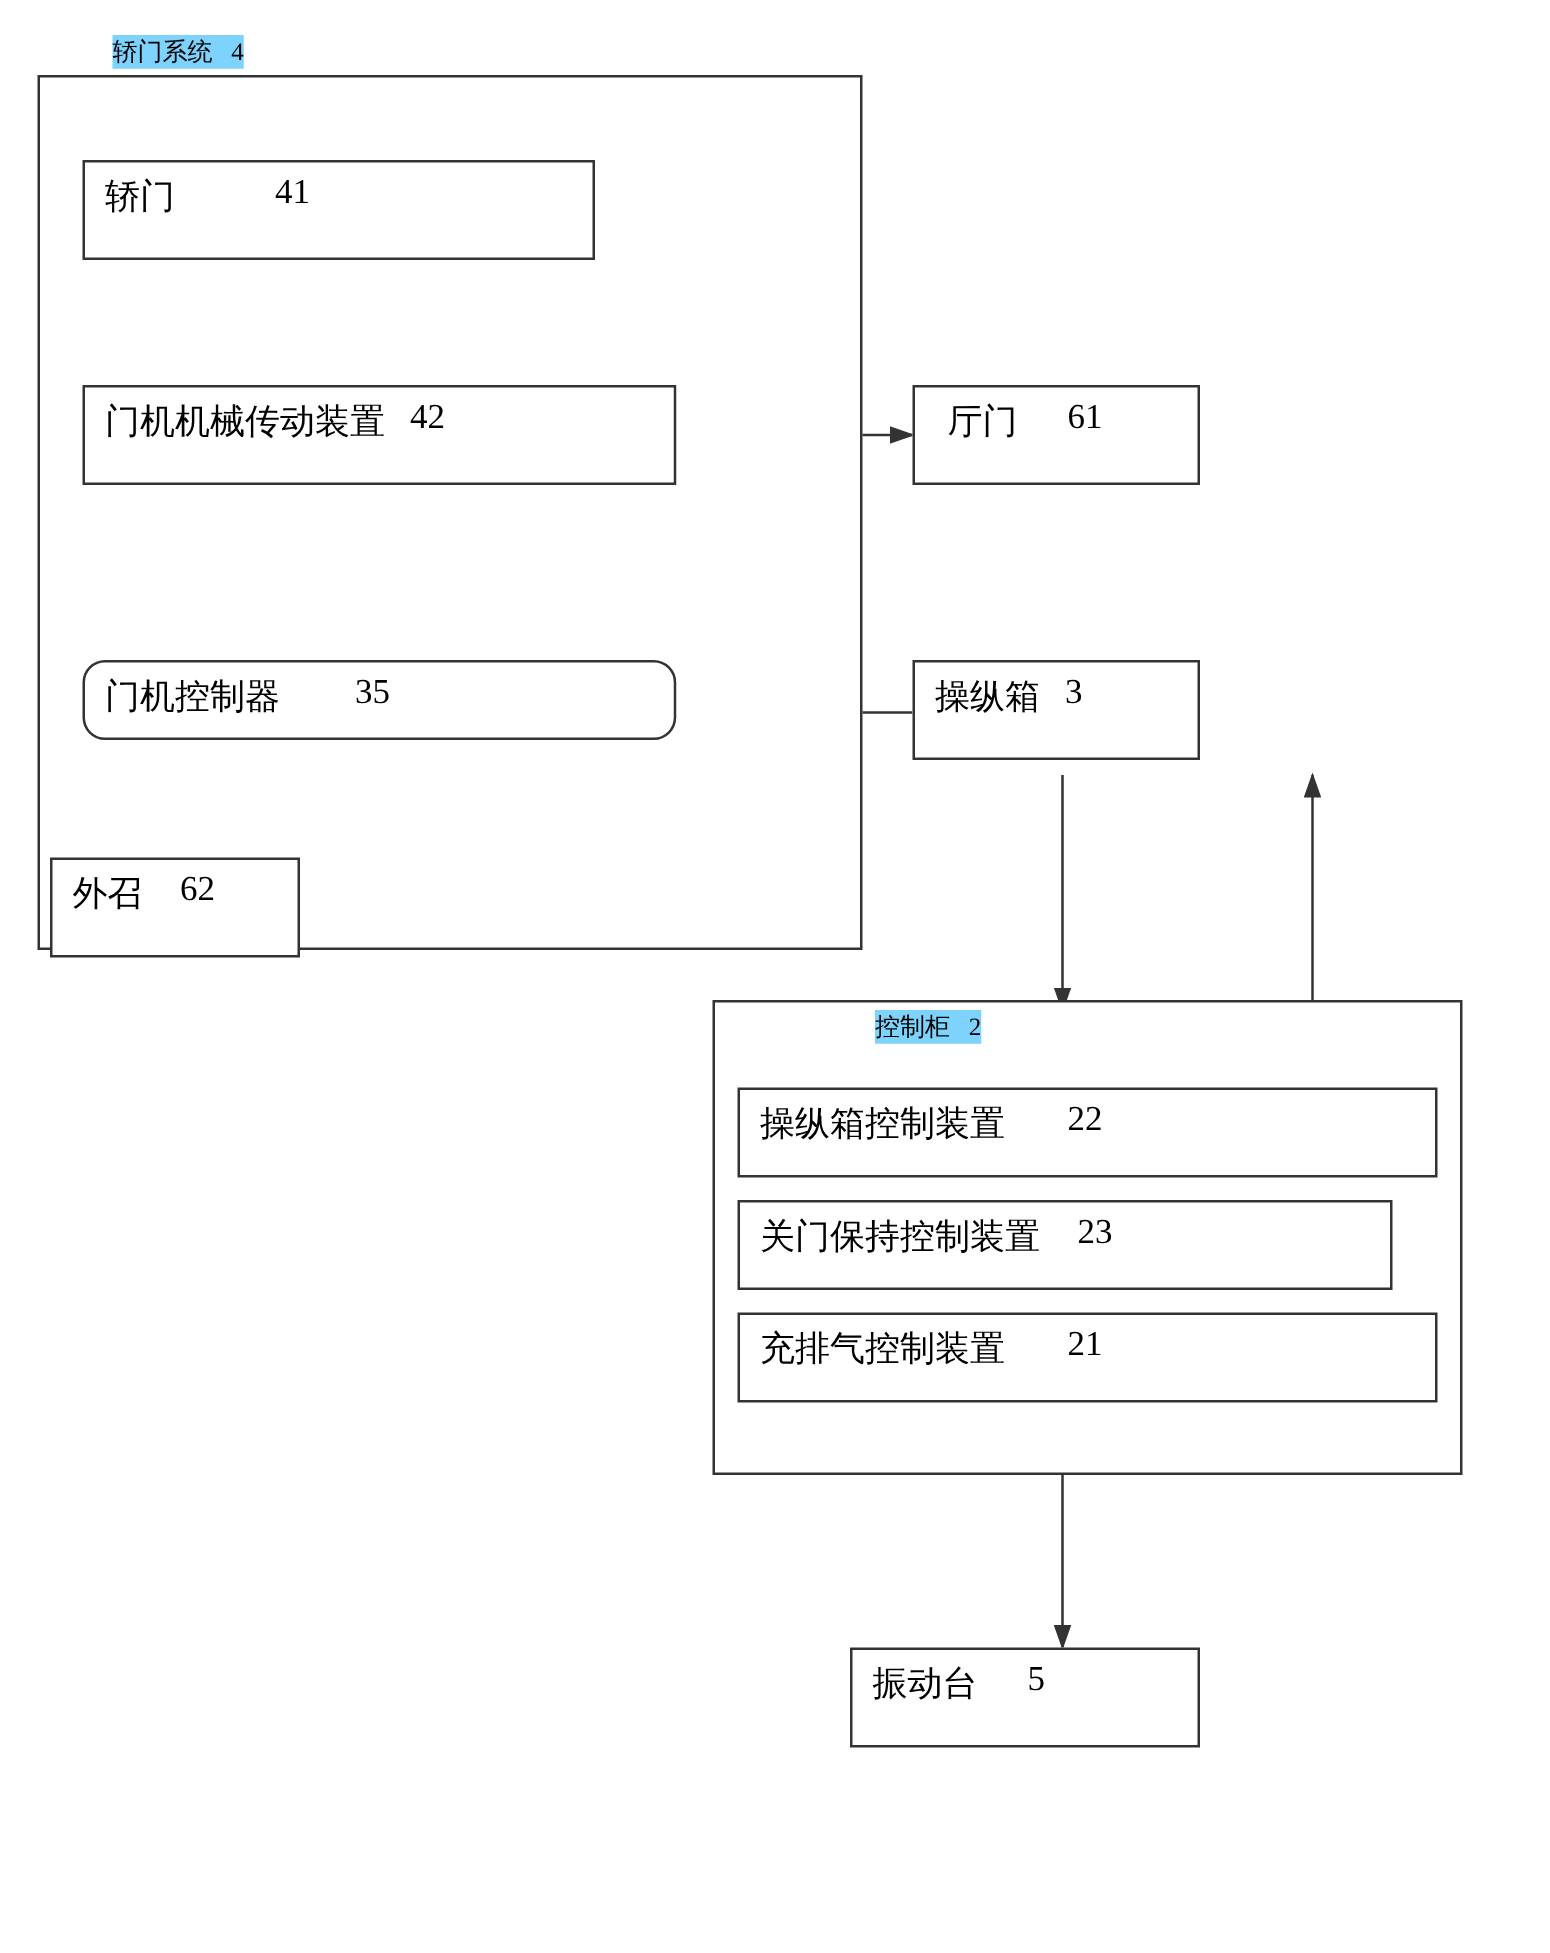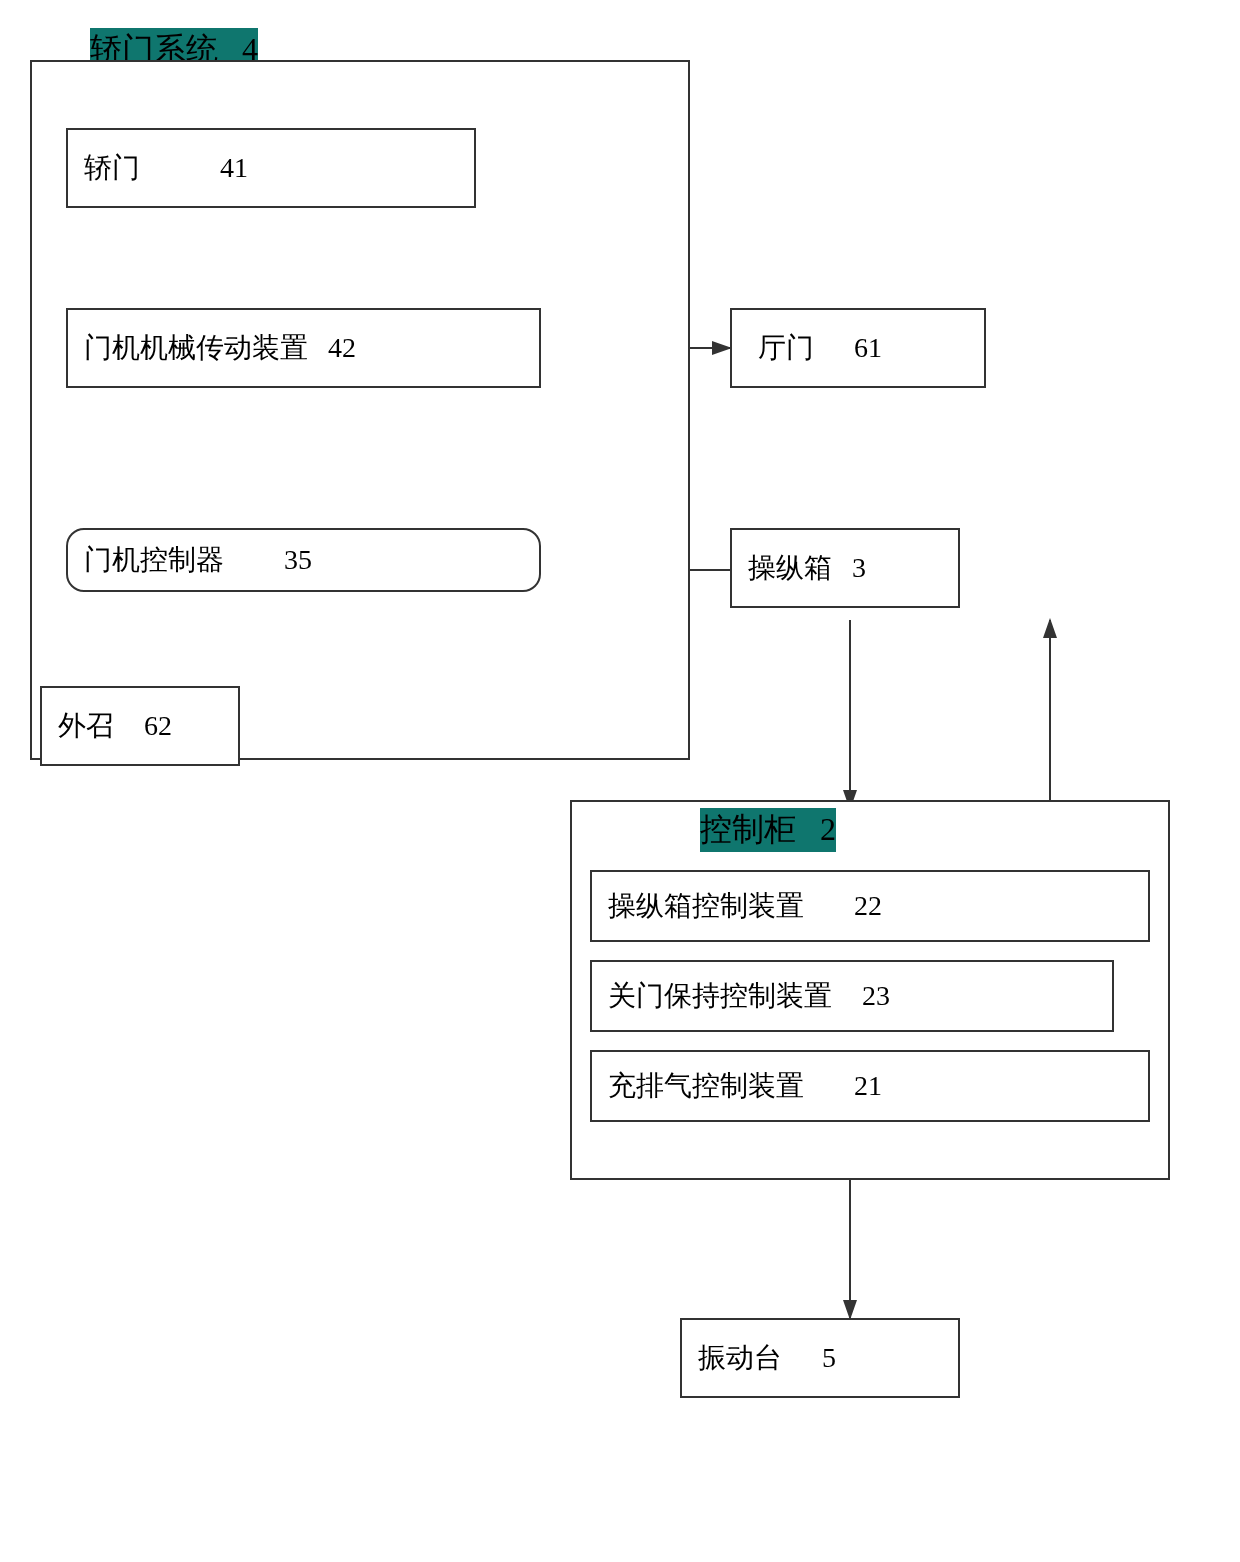--- a/index.html
+++ b/index.html
@@ -20,36 +20,35 @@
       width: 1240px;
       height: 1562px;
     }
 
     
     .box {
       position: absolute;
       border: 2px solid #333;
       background: #fff;
       display: flex;
-      align-items: center;
       padding: 8px 16px;
       white-space: nowrap;
     }
 
     .box-large {
       position: absolute;
       border: 2px solid #333;
       background: #fff;
     }
 
     
     .label {
       position: absolute;
-      background: #0f766e;
-      font-size: 32px;
+      background: #7dd3fc;
+      font-size: 20px;
     }
 
     
     .arrows-svg {
       position: absolute;
       top: 0;
       left: 0;
       width: 1240px;
       height: 1562px;
       pointer-events: none;
@@ -107,21 +106,21 @@
   <div class="box" style="top: 308px; left: 66px; width: 475px; height: 80px;">
     <span>门机机械传动装置</span>
     <span style="margin-left: 20px;">42</span>
   </div>
 
   <div class="box" style="top: 528px; left: 66px; width: 475px; height: 64px; border-radius: 18px;">
     <span>门机控制器</span>
     <span style="margin-left: 60px;">35</span>
   </div>
 
-  <div class="box" style="top: 308px; left: 730px; width: 256px; height: 80px; padding-left: 26px;">
+  <div class="box" style="top: 308px; left: 730px; width: 230px; height: 80px; padding-left: 26px;">
     <span>厅门</span>
     <span style="margin-left: 40px;">61</span>
   </div>
 
   <div class="box" style="top: 528px; left: 730px; width: 230px; height: 80px;">
     <span>操纵箱</span>
     <span style="margin-left: 20px;">3</span>
   </div>
 
   <div class="box" style="top: 686px; left: 40px; width: 200px; height: 80px;">

